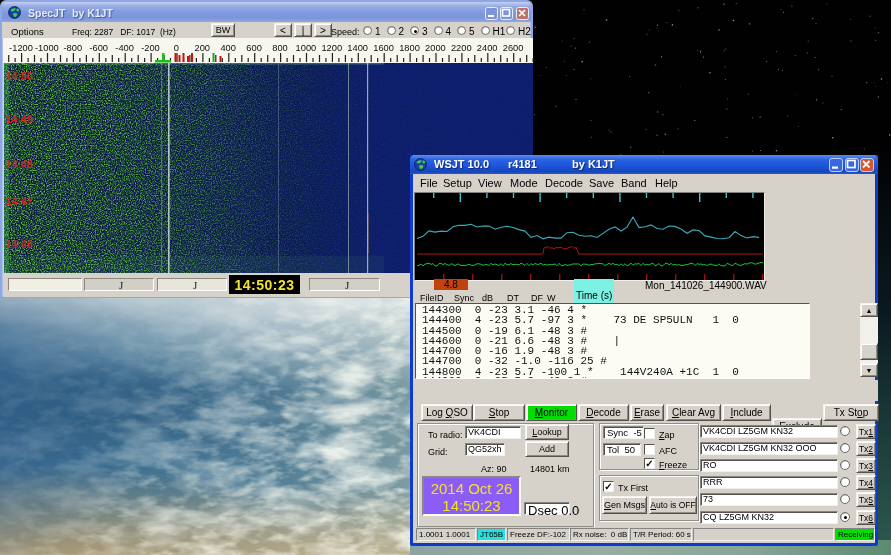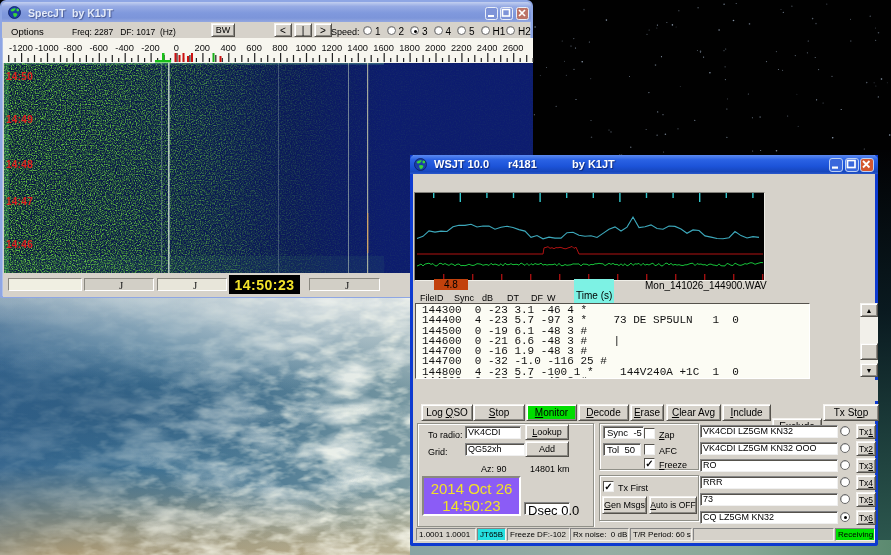--- a/index.html
+++ b/index.html
@@ -429,20 +429,30 @@
         </svg>
         <svg class="abs" style="left:435px;top:3px" width="14" height="14">
           <rect x="0.5" y="0.5" width="13" height="13" rx="2.5" fill="#3a68dc" stroke="#bcd0f4" stroke-width="1"></rect>
           <rect x="2.5" y="2.5" width="7.5" height="7" fill="none" stroke="#fff" stroke-width="1.7"></rect>
         </svg>
         <svg class="abs" style="left:450px;top:3px" width="14" height="14">
           <rect x="0.5" y="0.5" width="13" height="13" rx="2.5" fill="#d4572e" stroke="#bcd0f4" stroke-width="1"></rect>
           <path d="M3 3 L9.5 9.5 M9.5 3 L3 9.5" stroke="#fff" stroke-width="1.8"></path>
         </svg>
       </div>
+      <div class="abs" style="left:0;top:19px;width:462px;height:17px;background:#d6d2ca">
+        <div class="abs f11" style="left:7px;top:3px">File</div>
+        <div class="abs f11" style="left:30px;top:3px">Setup</div>
+        <div class="abs f11" style="left:65px;top:3px">View</div>
+        <div class="abs f11" style="left:97px;top:3px">Mode</div>
+        <div class="abs f11" style="left:132px;top:3px">Decode</div>
+        <div class="abs f11" style="left:176px;top:3px">Save</div>
+        <div class="abs f11" style="left:208px;top:3px">Band</div>
+        <div class="abs f11" style="left:242px;top:3px">Help</div>
+      </div>
       <div class="abs" style="left:1px;top:37px;width:351px;height:89px;background:#000;border:1px solid;border-color:#807e78 #f0efe8 #f0efe8 #807e78">
         <svg width="349" height="87" style="position:absolute;left:0;top:0">
           <rect x="18.0" y="0" width="1.4" height="5" fill="#35c8cc"></rect>
           <rect x="44.6" y="0" width="1.4" height="9" fill="#35c8cc"></rect>
           <rect x="71.2" y="0" width="1.4" height="5" fill="#35c8cc"></rect>
           <rect x="97.8" y="0" width="1.4" height="5" fill="#35c8cc"></rect>
           <rect x="124.4" y="0" width="1.4" height="9" fill="#35c8cc"></rect>
           <rect x="151.0" y="0" width="1.4" height="5" fill="#35c8cc"></rect>
           <rect x="177.6" y="0" width="1.4" height="5" fill="#35c8cc"></rect>
           <rect x="204.2" y="0" width="1.4" height="9" fill="#35c8cc"></rect>
@@ -492,21 +502,21 @@
       <div class="btn" style="left:217px;top:249px;width:34px;height:17px"><u>E</u>rase</div>
       <div class="btn" style="left:253px;top:249px;width:55px;height:17px"><u>C</u>lear Avg</div>
       <div class="btn" style="left:309px;top:249px;width:49px;height:17px"><u>I</u>nclude</div>
       <div class="btn" style="left:359px;top:263px;width:50px;height:17px">E<u>x</u>clude</div>
       <div class="btn" style="left:410px;top:249px;width:56px;height:17px">Tx St<u>o</u>p</div>
       <div class="gbox" style="left:4px;top:268px;width:177px;height:104px"></div>
       <div class="abs f9" style="left:15px;top:275px">To radio:</div>
       <div class="sunk" style="left:52px;top:271px;width:56px;height:13px;padding:0 0 0 2px;font-size:9px">VK4CDI</div>
       <div class="btn" style="left:112px;top:269px;width:44px;height:16px;font-size:9px"><u>L</u>ookup</div>
       <div class="abs f9" style="left:15px;top:292px">Grid:</div>
-      <div class="sunk" style="left:52px;top:288px;width:60px;height:13px;padding:0 4px 0 2px;font-size:9px">QG52xh</div>
+      <div class="sunk" style="left:52px;top:288px;width:40px;height:13px;padding:0 4px 0 2px;font-size:9px">QG52xh</div>
       <div class="btn" style="left:112px;top:286px;width:44px;height:16px;font-size:9px">Add</div>
       <div class="abs f9" style="left:68px;top:309px">Az: 90</div>
       <div class="abs f9" style="left:117px;top:309px">14801 km</div>
       <div class="abs" style="left:9px;top:321px;width:99px;height:40px;background:#8b5cf6;border:2px solid;border-color:#8a8880 #fff #fff #8a8880;text-align:center;color:#f2e22a">
         <div style="font:15px 'Liberation Sans',sans-serif;margin-top:2px">2014 Oct 26</div>
         <div style="font:15px 'Liberation Sans',sans-serif">14:50:23</div>
       </div>
       <div class="sunk" style="left:111px;top:347px;width:46px;height:13px;padding:0 0 0 3px;white-space:pre;font-size:13px">Dsec 0.0</div>
       <div class="gbox" style="left:186px;top:268px;width:100px;height:47px"></div>
       <div class="sunk" style="left:190px;top:271px;width:41px;height:13px;padding:0 0 0 3px;white-space:pre;font-size:9.5px">Sync  -5</div>

